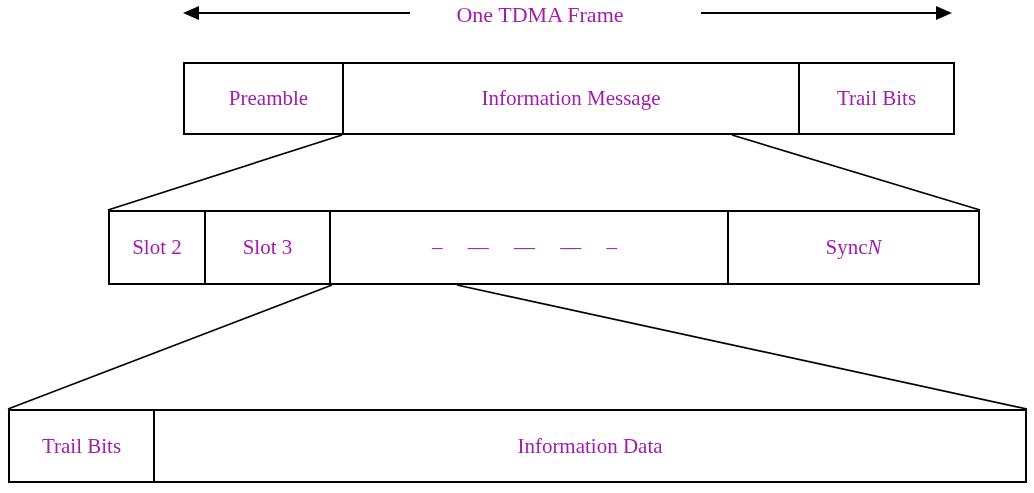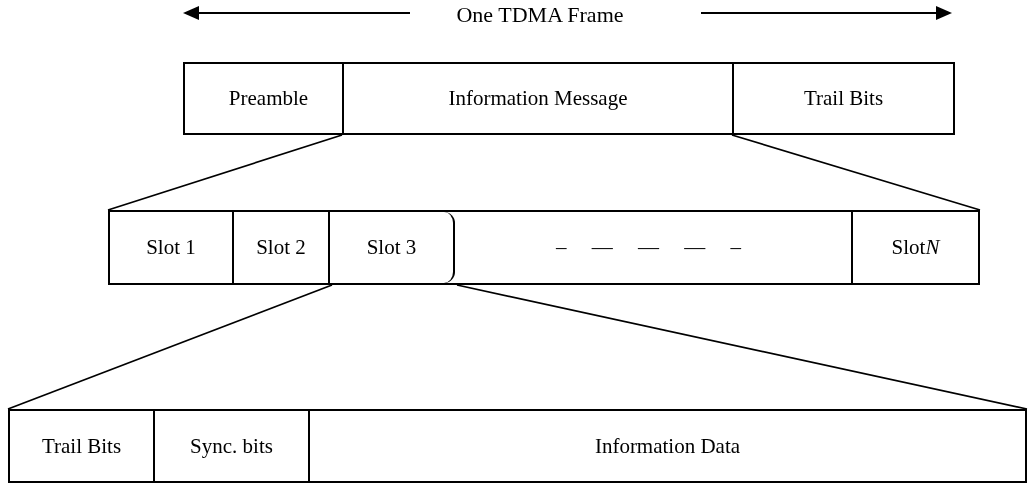--- a/index.html
+++ b/index.html
@@ -6,21 +6,21 @@
     margin: 0;
     padding: 0;
     background: #ffffff;
   }
   .canvas {
     position: relative;
     width: 1034px;
     height: 493px;
     background: #ffffff;
     font-family: "Liberation Serif", serif;
-    color: #000000;
+    color: #a21caf;
     overflow: hidden;
   }
   .connector-layer {
     position: absolute;
     left: 0; top: 0;
     width: 1034px; height: 493px;
     pointer-events: none;
   }
   .diagram-title {
     position: absolute;
@@ -60,24 +60,24 @@
     box-sizing: border-box;
     font-size: 21px;
     white-space: nowrap;
     overflow: hidden;
   }
   .cell:last-child {
     border-right: none;
     flex: 1;
   }
   .w159 { width: 159px; padding-left: 10px; }
-  .w390 { width: 390px; text-align: right; }
+  .w390 { width: 456px; text-align: right; }
   .w124 { width: 124px; }
   .w100 { width: 96px; }
-  .w125 { width: 125px; border-radius: 11px; }
+  .w125 { width: 125px; }
   .w398 { width: 398px; }
   .w145 { width: 145px; }
   .w155 { width: 155px; }
   .w522 { width: 522px; }
   .dashes {
     letter-spacing: 9px;
     word-spacing: 2px;
     font-size: 21px;
   }
   .italic { font-style: italic; }
@@ -113,43 +113,37 @@
     </div>
     <div class="cell w390">
       <span>Information Message</span>
     </div>
     <div class="cell">
       <span>Trail Bits</span>
     </div>
   </div>
 
   <div class="row row-slots">
-    <div class="cell w124">
-      <span>Slot 1</span>
-    </div>
     <div class="cell w100">
       <span>Slot 2</span>
     </div>
     <div class="cell w125">
       <span>Slot 3</span>
     </div>
     <div class="cell w398">
       <span class="dashes">– — — — –</span>
     </div>
     <div class="cell">
-      <span>Slot </span>
+      <span>Sync </span>
         <span class="italic">N</span>
     </div>
   </div>
 
   <div class="row row-slot-detail">
     <div class="cell w145">
       <span>Trail Bits</span>
-    </div>
-    <div class="cell w155">
-      <span>Sync. bits</span>
     </div>
     <div class="cell w522">
       <span>Information Data</span>
     </div>
   </div>
 
 </div>
 
 </body></html>

